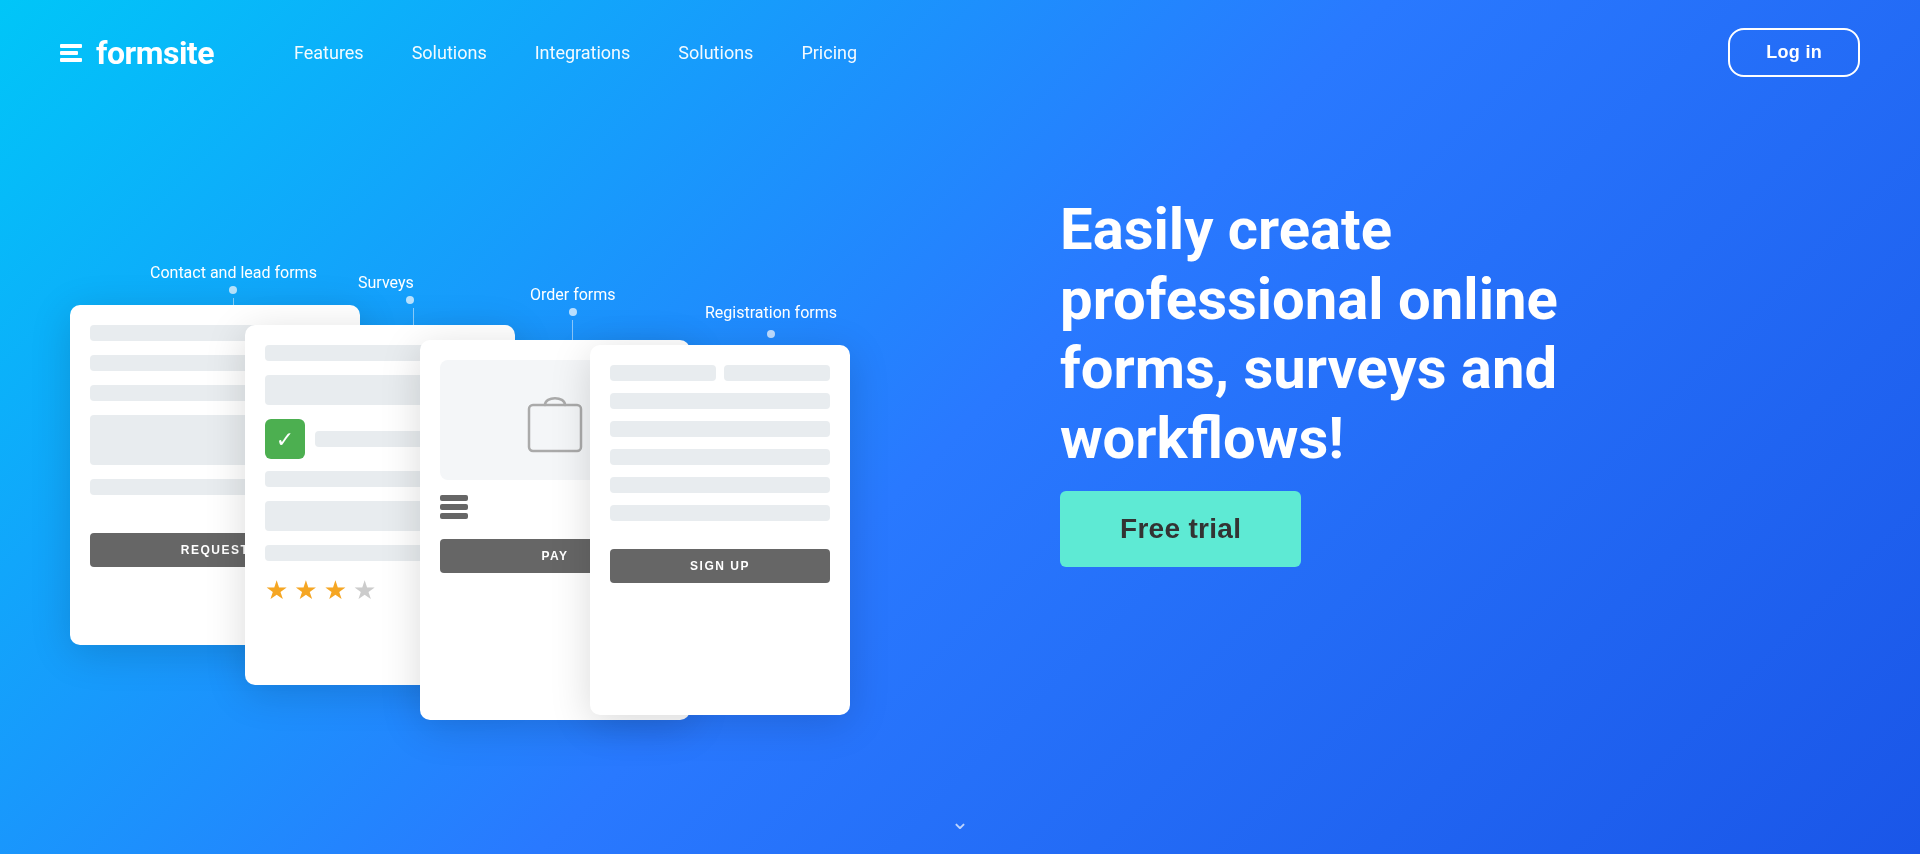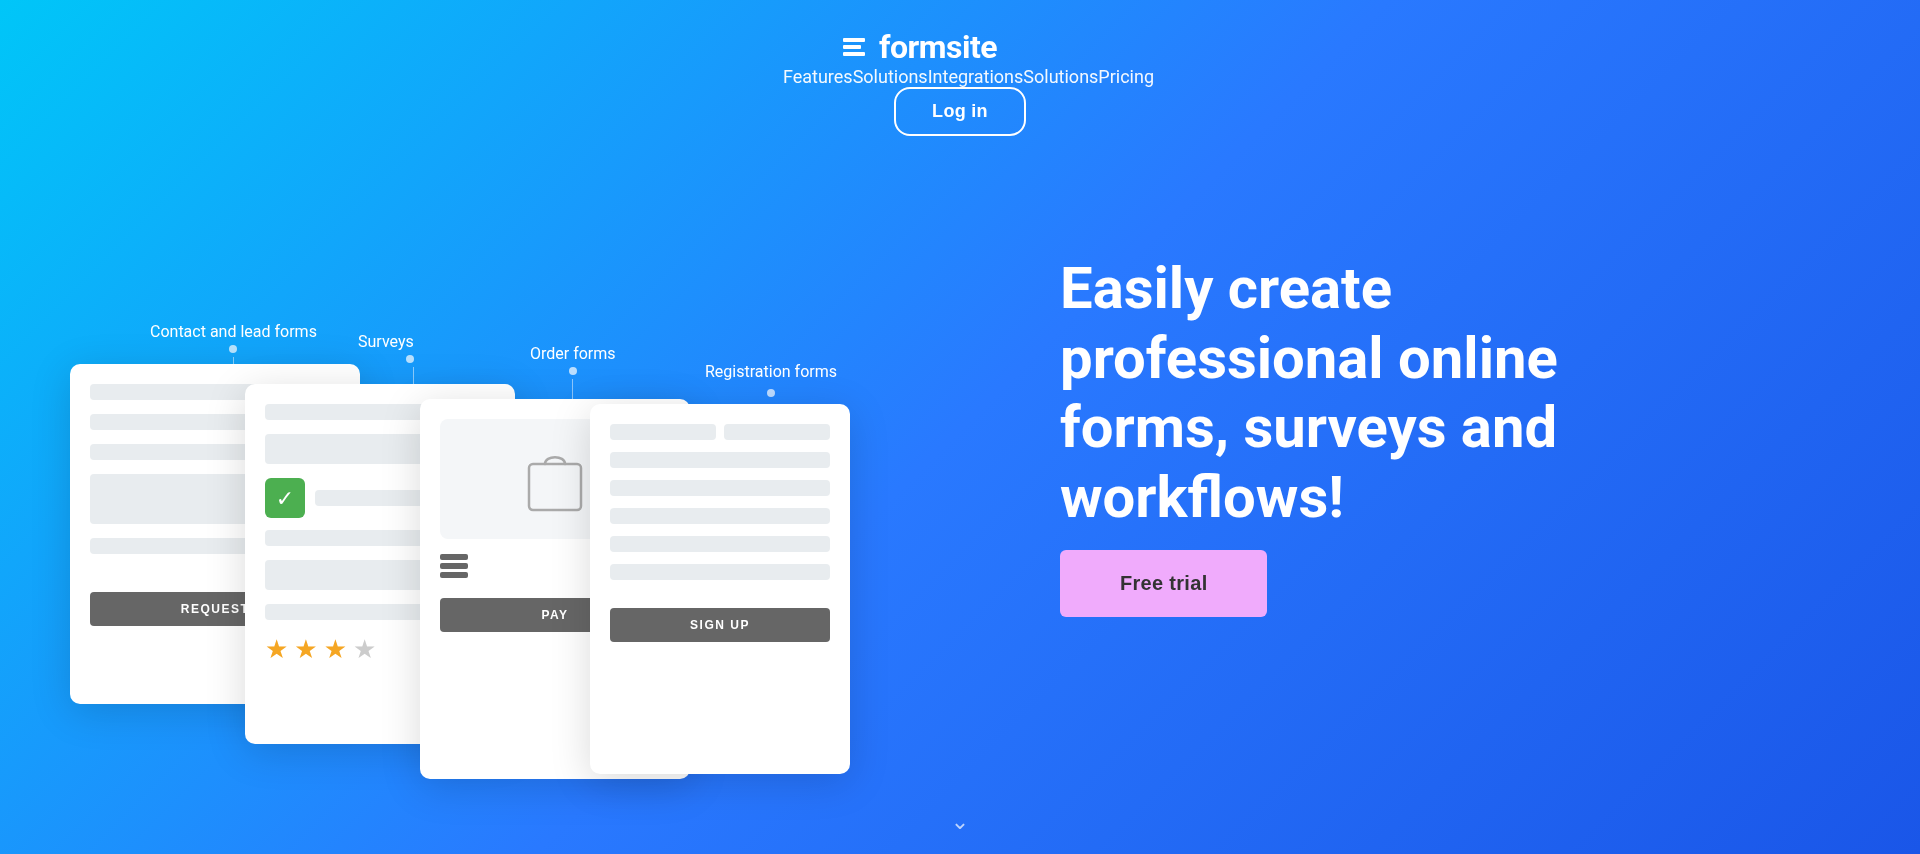--- a/index.html
+++ b/index.html
@@ -9,24 +9,23 @@
       width: 1920px;
       height: 854px;
       overflow: hidden;
       background: linear-gradient(135deg, #00c6f8 0%, #2979ff 50%, #1a56e8 100%);
     }
 
     
     header {
       display: flex;
       align-items: center;
-      padding: 28px 90px;
+      padding: 28px 60px;
       position: relative;
       z-index: 10;
-      flex-direction: column;
     }
 
     .logo-area {
       display: flex;
       align-items: center;
       gap: 10px;
       margin-right: 80px;
     }
 
     .logo-icon {
@@ -48,22 +47,22 @@
 
     .logo-text {
       color: white;
       font-size: 32px;
       font-weight: 700;
       letter-spacing: -0.5px;
     }
 
     nav {
       display: flex;
+      gap: 48px;
       flex: 1;
-      margin-left: 17px;
     }
 
     nav a {
       color: white;
       text-decoration: none;
       font-size: 18px;
       font-weight: 400;
       opacity: 0.95;
     }
 
@@ -280,25 +279,25 @@
 
     .hero-headline {
       color: white;
       font-size: 58px;
       font-weight: 700;
       line-height: 1.2;
       max-width: 640px;
     }
 
     .free-trial-btn {
-      background: #f0abfc;
+      background: #5eead4;
       color: #333;
       border: none;
       padding: 22px 60px;
-      font-size: 20px;
+      font-size: 28px;
       font-weight: 700;
       border-radius: 6px;
       cursor: pointer;
       width: fit-content;
       letter-spacing: 0.3px;
     }
 
     
     .label-contact {
       top: 148px;

